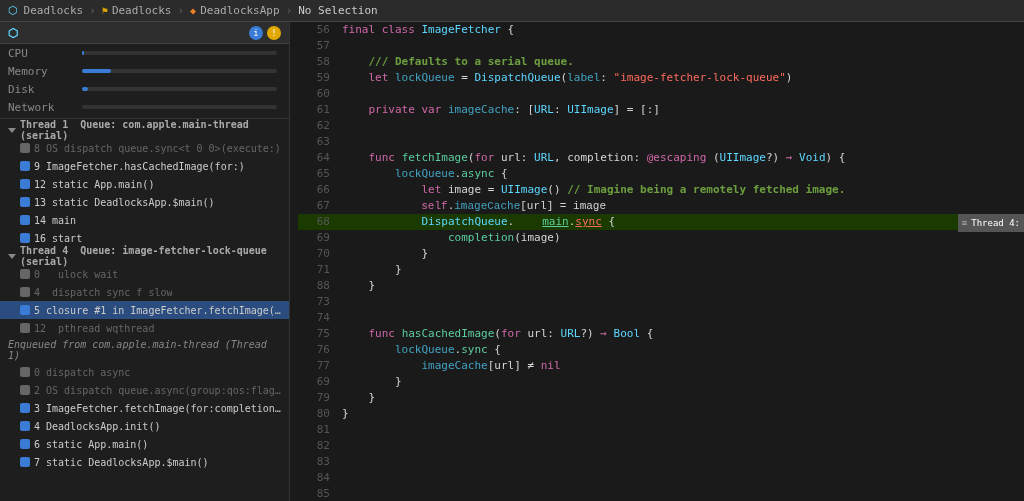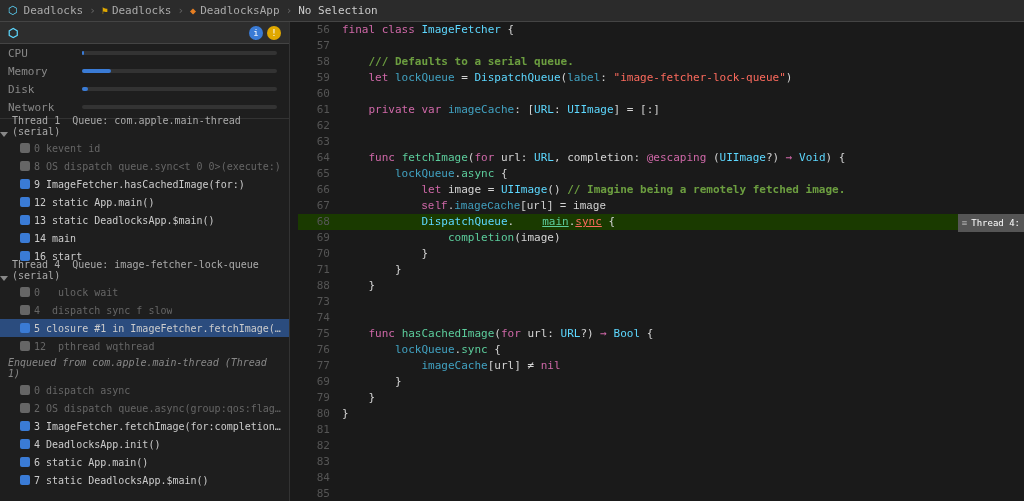--- a/index.html
+++ b/index.html
@@ -105,24 +105,25 @@
     .progress-bar.memory { background: #3a7bd5; }
     .progress-bar.disk { background: #3a7bd5; }
 
     .section-divider {
       border-top: 1px solid #333;
       margin: 2px 0;
     }
 
     .thread-group-header {
       display: flex;
-      align-items: flex-end;
-      padding: 2px 0;
+      align-items: center;
+      padding: 2px 8px;
       height: 18px;
       cursor: pointer;
+      font-weight: bold;
     }
     .thread-group-label { color: #aaa; font-size: 10px; }
     .triangle {
       width: 0; height: 0;
       border-style: solid;
       margin-right: 4px;
       flex-shrink: 0;
     }
     .triangle.down {
       border-width: 5px 4px 0 4px;
@@ -297,24 +298,20 @@
       <span class="resource-value"></span>
     </div>
 
     <div class="section-divider"></div>
 
     <div class="thread-group-header">
       <div class="triangle down"></div>
       <span class="thread-group-label">Thread 1&nbsp;&nbsp;Queue: com.apple.main-thread (serial)</span>
     </div>
 
-    <div class="thread-item">
-      <div class="frame-icon gray"></div>
-      <span class="thread-text dimmed">0 kevent_id</span>
-    </div>
     <div class="thread-item">
       <div class="frame-icon gray"></div>
       <span class="thread-text dimmed">8 OS_dispatch_queue.sync&lt;t_0_0&gt;(execute:)</span>
     </div>
     <div class="thread-item">
       <div class="frame-icon blue"></div>
       <span class="thread-text">9 ImageFetcher.hasCachedImage(for:)</span>
     </div>
     <div class="thread-item">
       <div class="frame-icon blue"></div>

